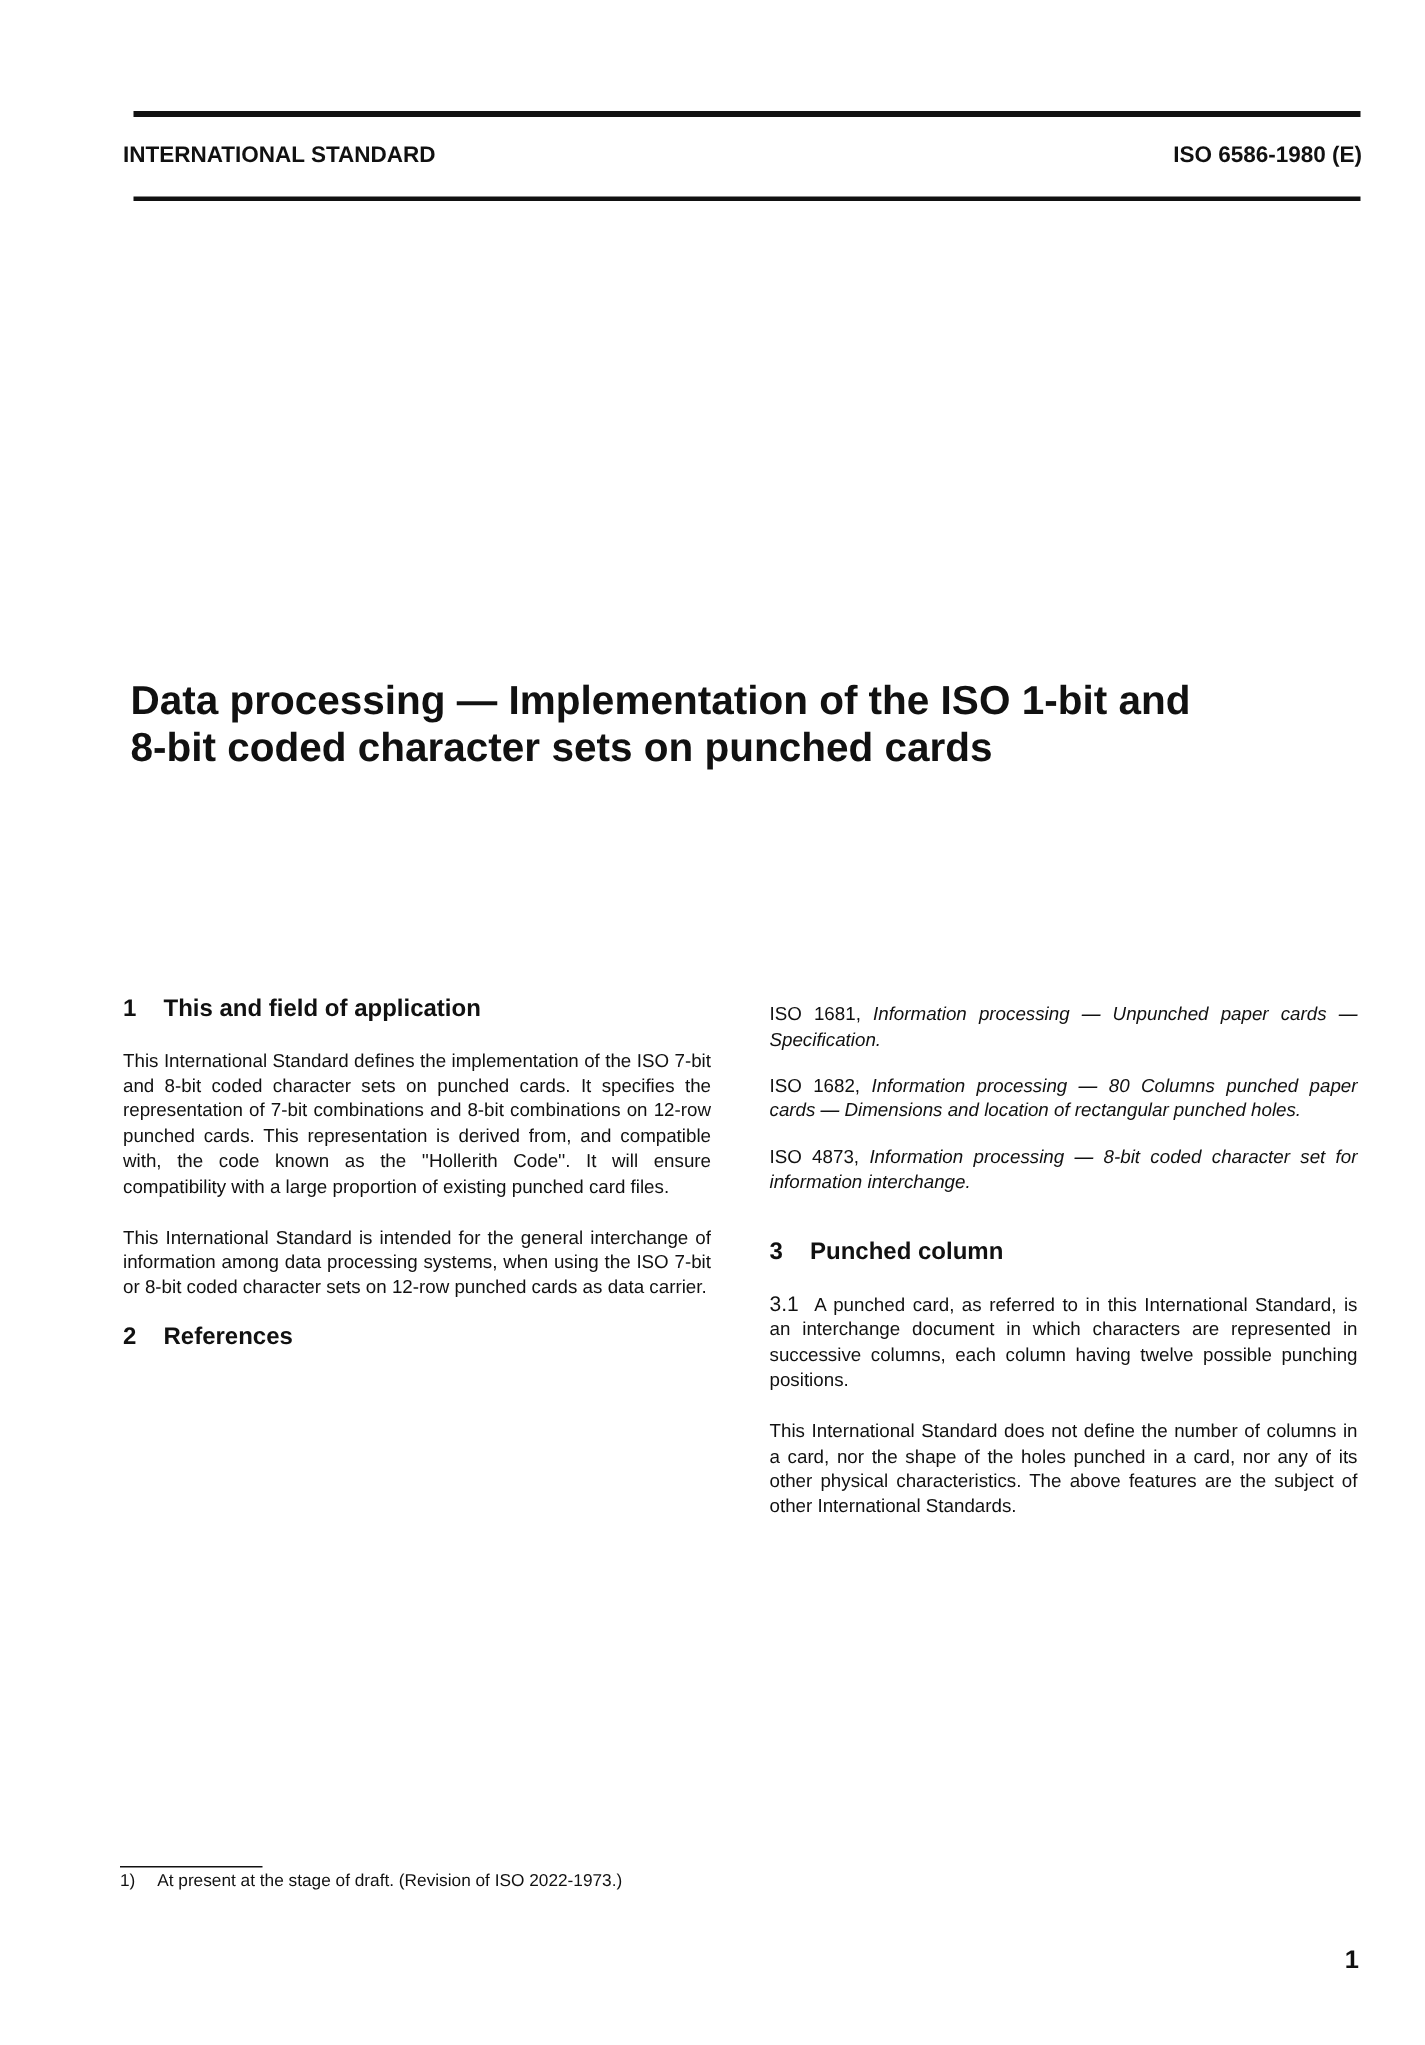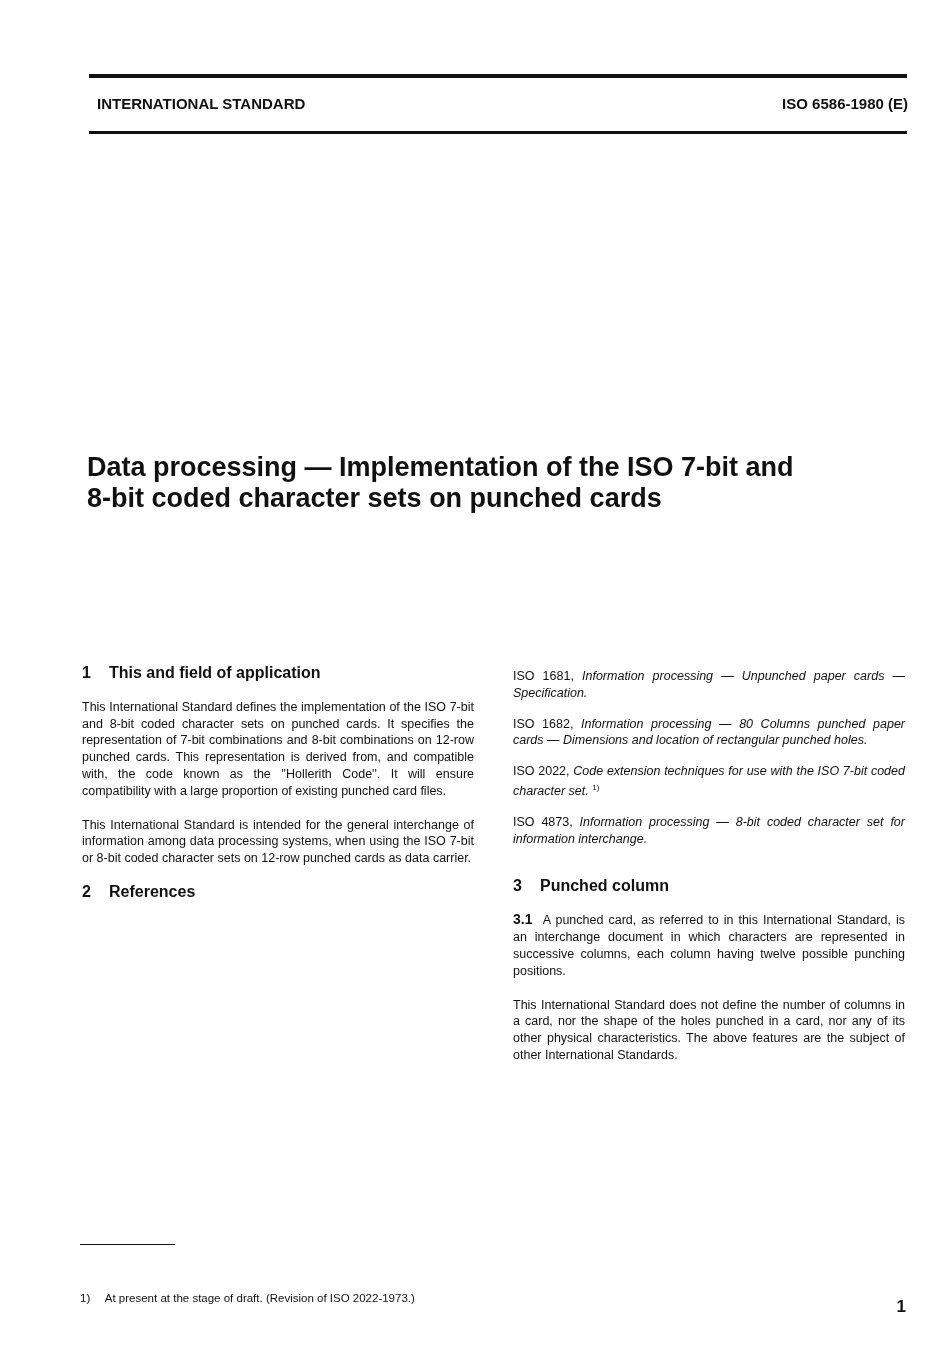--- a/index.html
+++ b/index.html
@@ -4,51 +4,51 @@
   <style>
     html, body { margin: 0; padding: 0; background: #ffffff; }
     body {
       width: 950px; height: 1363px; position: relative; overflow: hidden;
       font-family: "Liberation Sans", "DejaVu Sans", sans-serif; color: #111;
     }
     .rule { position: absolute; left: 89px; width: 818px; background: #111; }
     .rule.top { top: 74px; height: 4px; }
     .rule.bottom { top: 131px; height: 3px; }
     .hdr { position: absolute; top: 95px; font-weight: bold; font-size: 15px; letter-spacing: 0; }
-    .hdr.left { left: 97px; }
+    .hdr.left { left: 82px; }
     .hdr.right { right: 42px; }
     .title {
       position: absolute; left: 87px; top: 452px; width: 800px;
       font-weight: bold; font-size: 27px; line-height: 31px; color: #111;
     }
     .col { position: absolute; width: 392px; font-size: 12.5px; line-height: 16.8px; }
     .col.left { left: 82px; top: 665px; }
     .col.right { left: 513px; top: 668px; }
     .h1 { font-weight: bold; font-size: 16px; margin: 0 0 17px 0; display: flex; }
     .h1 .num { width: 27px; }
     p { margin: 0 0 17px 0; text-align: justify; }
     .ref { margin: 0 0 14px 0; text-align: justify; }
     .ref i { font-style: italic; }
     sup { font-size: 8px; }
-    .bold-num { font-weight: bold; font-size: 14px; margin-right: 6px; }
+    .bold-num { font-weight: normal; font-size: 14px; margin-right: 6px; }
     .fn-rule { position: absolute; left: 80px; top: 1244px; width: 95px; height: 1px; background: #111; }
-    .fn { position: absolute; left: 80px; top: 1248px; font-size: 11.5px; margin-top: 44px; }
+    .fn { position: absolute; left: 80px; top: 1248px; font-size: 11.5px; }
     .fn .fn-num { margin-right: 12px; }
     .pagenum { position: absolute; right: 44px; top: 1297px; font-weight: bold; font-size: 17px; }
   </style>
 </head>
 <body>
 
 <div class="rule top"></div>
 <div class="hdr left">INTERNATIONAL STANDARD</div>
 <div class="hdr right">ISO 6586-1980 (E)</div>
 <div class="rule bottom"></div>
 
 <div class="title">
-  <div>Data processing — Implementation of the ISO 7-bit and</div>
+  <div>Data processing — Implementation of the ISO 1-bit and</div>
   <div>8-bit coded character sets on punched cards</div>
 </div>
 
 <div class="col left">
   <div class="h1">
     <span class="num">1</span>
     <span>This and field of application</span>
   </div>
   <p>This International Standard defines the implementation of the ISO 7-bit and 8-bit coded character sets on punched cards. It specifies the representation of 7-bit combinations and 8-bit combinations on 12-row punched cards. This representation is derived from, and compatible with, the code known as the ''Hollerith Code''. It will ensure compatibility with a large proportion of existing punched card files.</p>
   <p style="">This International Standard is intended for the general interchange of information among data processing systems, when using the ISO 7-bit or 8-bit coded character sets on 12-row punched cards as data carrier.</p>
@@ -61,25 +61,20 @@
 
 <div class="col right">
   <div class="ref">
     <span>ISO 1681,</span>
     <i>Information processing — Unpunched paper cards — Specification.</i>
   </div>
   <div class="ref">
     <span>ISO 1682,</span>
     <i>Information processing — 80 Columns punched paper cards — Dimensions and location of rectangular punched holes.</i>
   </div>
-  <div class="ref">
-    <span>ISO 2022,</span>
-    <i>Code extension techniques for use with the ISO 7-bit coded character set.</i>
-    <sup>1)</sup>
-  </div>
   <div class="ref" style="margin-bottom:30px">
     <span>ISO 4873,</span>
     <i>Information processing — 8-bit coded character set for information interchange.</i>
   </div>
 
   <div class="h1">
     <span class="num">3</span>
     <span>Punched column</span>
   </div>
   <p>

